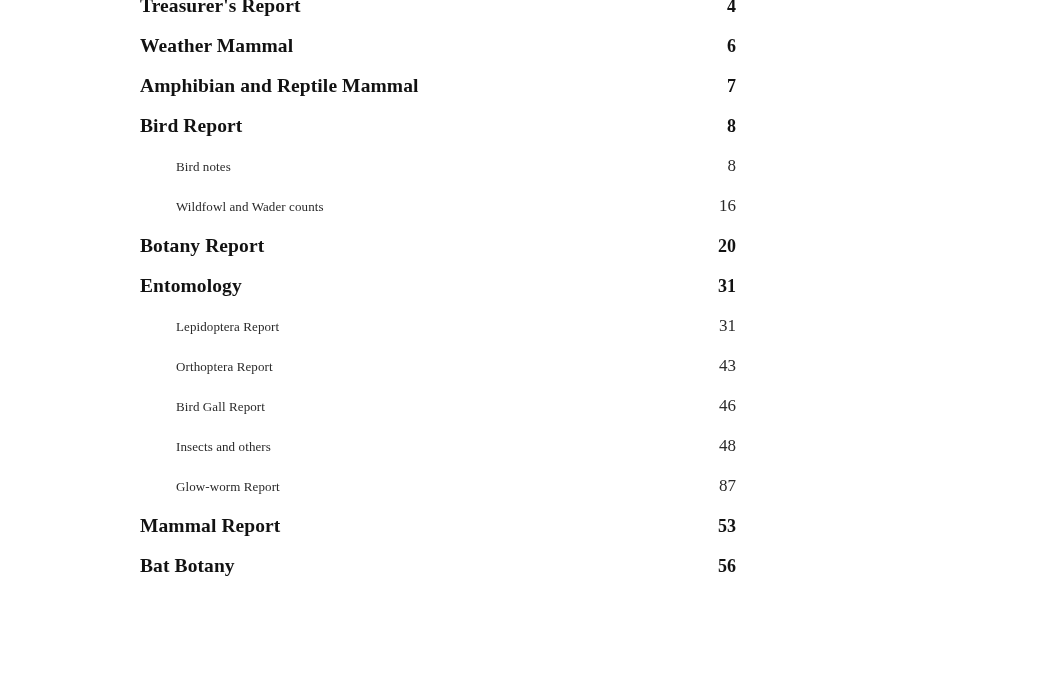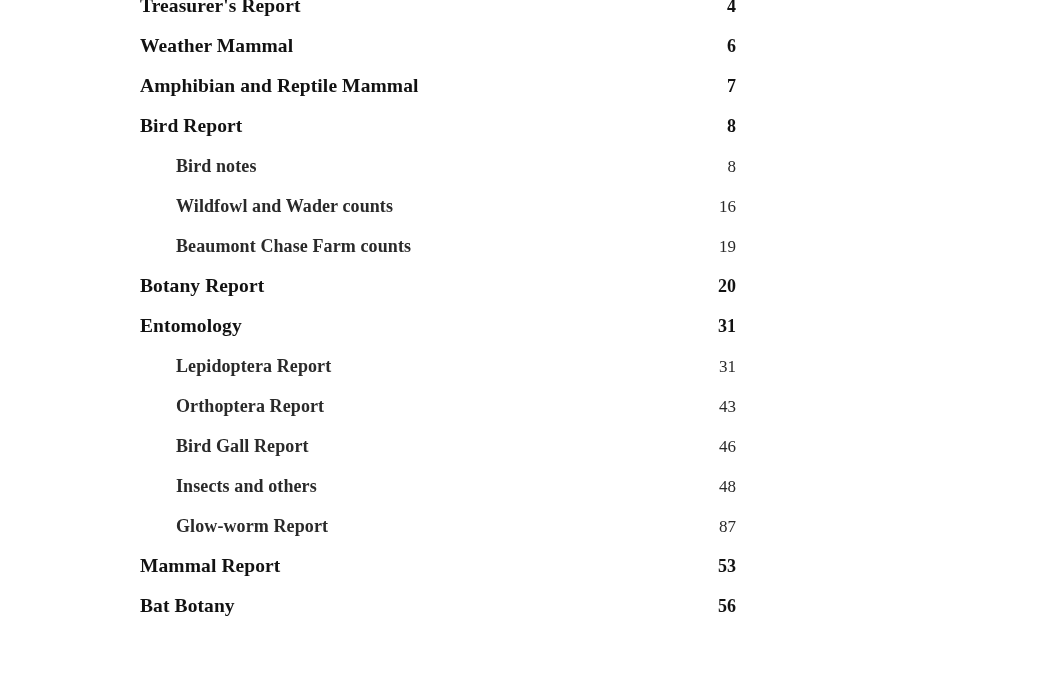--- a/index.html
+++ b/index.html
@@ -50,22 +50,22 @@
   }
   .level-0 .toc-page {
     font-weight: bold;
     font-size: 18px;
     color: #121212;
   }
   .level-1 {
     padding-left: 36px;
   }
   .level-1 .toc-title {
-    font-weight: bold;
-    font-size: 18px;
+    font-weight: normal;
+    font-size: 13px;
     color: #2a2a2a;
   }
   .level-1 .toc-page {
     font-weight: normal;
     font-size: 17px;
     color: #2a2a2a;
   }
 </style>
 </head>
 <body>
@@ -88,24 +88,20 @@
         <span class="toc-title">Bird Report</span>
         <span class="toc-page">8</span>
       </div>
       <div class="toc-row level-1">
         <span class="toc-title">Bird notes</span>
         <span class="toc-page">8</span>
       </div>
       <div class="toc-row level-1">
         <span class="toc-title">Wildfowl and Wader counts</span>
         <span class="toc-page">16</span>
-      </div>
-      <div class="toc-row level-1">
-        <span class="toc-title">Beaumont Chase Farm counts</span>
-        <span class="toc-page">19</span>
       </div>
       <div class="toc-row level-0">
         <span class="toc-title">Botany Report</span>
         <span class="toc-page">20</span>
       </div>
       <div class="toc-row level-0">
         <span class="toc-title">Entomology</span>
         <span class="toc-page">31</span>
       </div>
       <div class="toc-row level-1">

